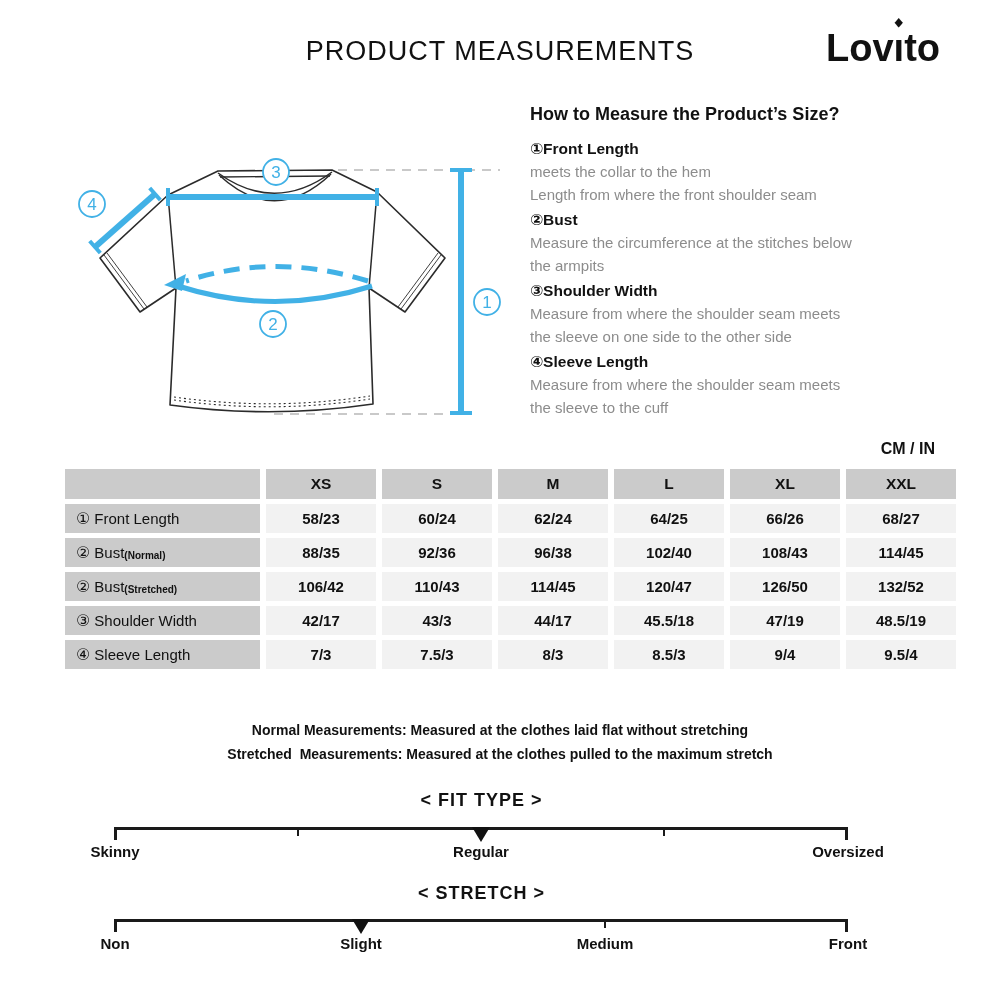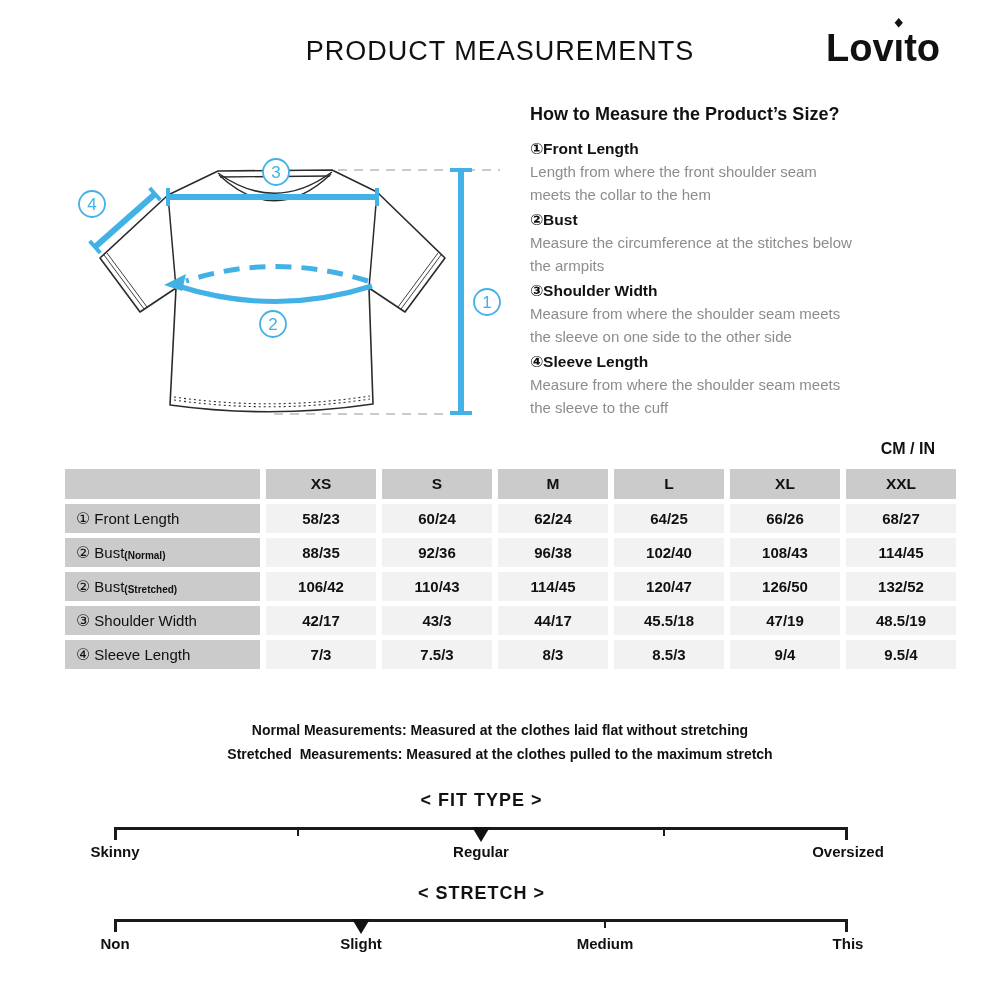--- a/index.html
+++ b/index.html
@@ -106,22 +106,22 @@
     <circle cx="437" cy="182" r="13" fill="#ffffff" stroke="#41b1e6" stroke-width="1.8"></circle>
     <text x="437" y="188" text-anchor="middle" font-size="17" fill="#41b1e6">1</text>
   </g>
 </svg>
 </div>
 
 <div class="howto">
   <div class="howto-title">How to Measure the Product’s Size?</div>
   <div class="howto-item">
     <div class="howto-heading">①Front Length</div>
+    <div class="howto-line">meets the collar to the hem</div>
     <div class="howto-line">Length from where the front shoulder seam</div>
-    <div class="howto-line">meets the collar to the hem</div>
   </div>
   <div class="howto-item">
     <div class="howto-heading">②Bust</div>
     <div class="howto-line">Measure the circumference at the stitches below</div>
     <div class="howto-line">the armpits</div>
   </div>
   <div class="howto-item">
     <div class="howto-heading">③Shoulder Width</div>
     <div class="howto-line">Measure from where the shoulder seam meets</div>
     <div class="howto-line">the sleeve on one side to the other side</div>
@@ -222,15 +222,15 @@
     <div class="bar-line" style="left:115px;width:733px;"></div>
     <div class="tick end" style="left:114px;"></div>
     <div class="tick mid" style="left:604px;"></div>
     <div class="tick end" style="left:845px;"></div>
     <div class="marker" style="left:361px;"></div>
   </div>
   <div class="scale-labels">
     <span style="left:115px;top:935px;">Non</span>
     <span style="left:361px;top:935px;">Slight</span>
     <span style="left:605px;top:935px;">Medium</span>
-    <span style="left:848px;top:935px;">This</span>
+    <span style="left:848px;top:935px;">Front</span>
   </div>
 </div>
 
 </body></html>

